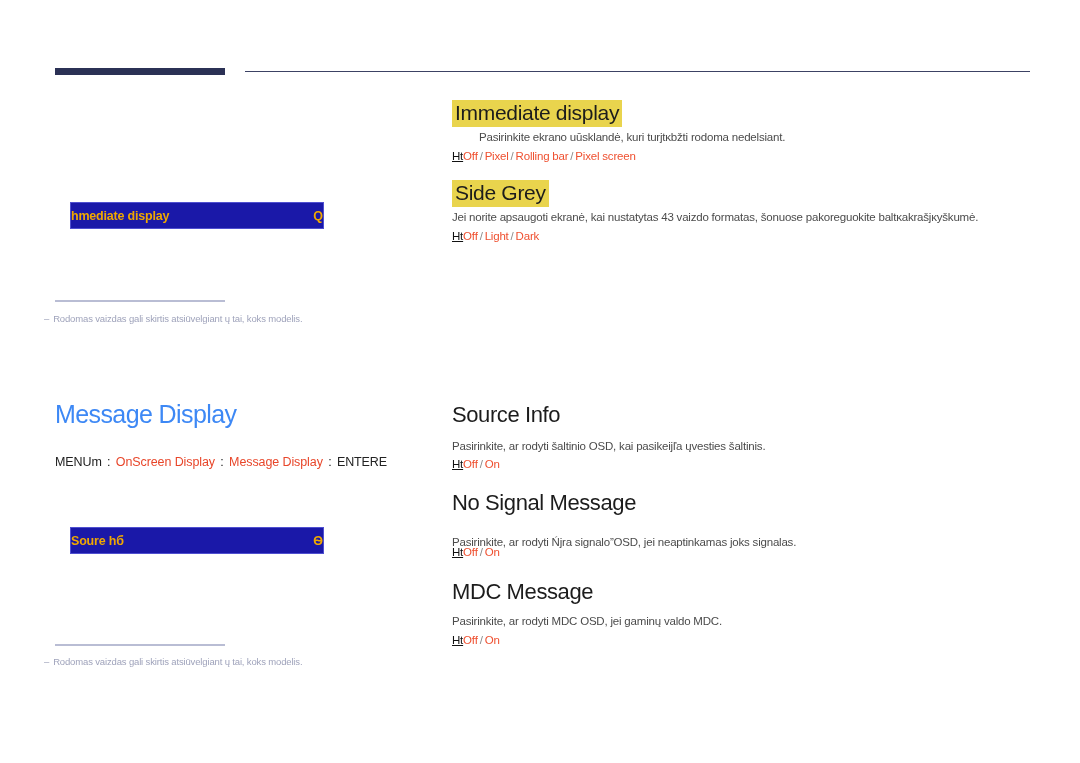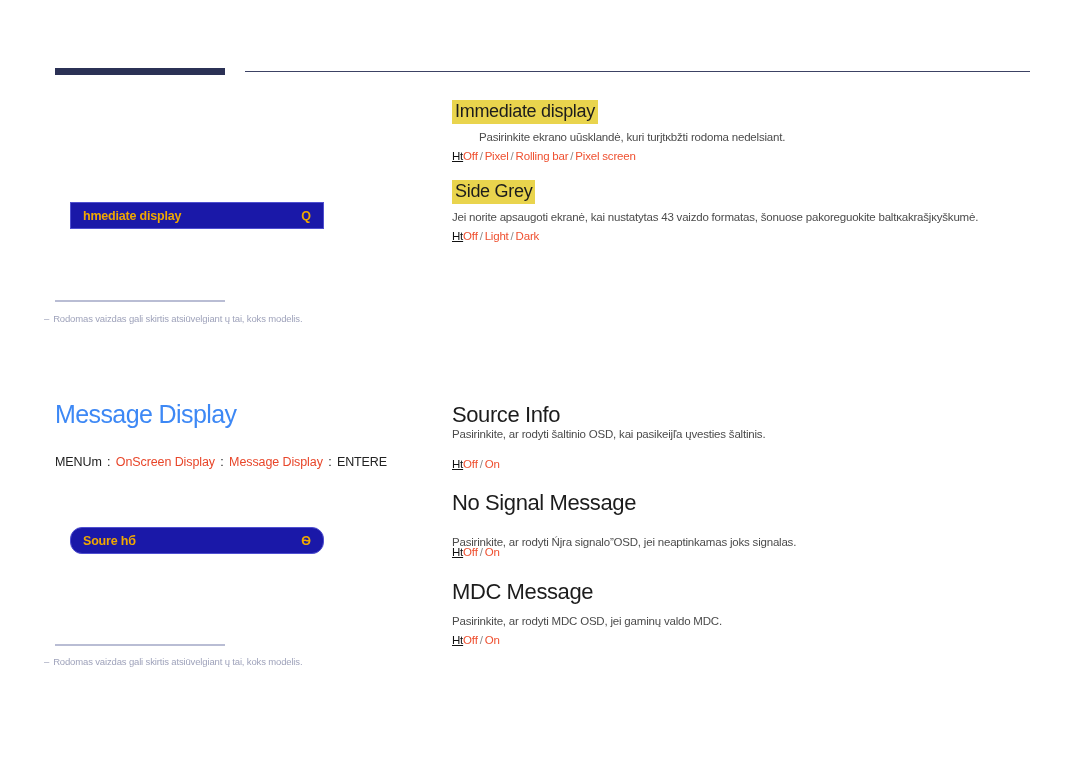--- a/index.html
+++ b/index.html
@@ -39,21 +39,21 @@
   .osd-bar {
     position: absolute;
     background: #1a18a8;
     border: 1px solid #4f4fd0;
     box-sizing: border-box;
     height: 27px;
     width: 254px;
     display: flex;
     align-items: center;
     justify-content: space-between;
-    padding: 0 12px;
+    padding: 0 0;
     box-sizing: border-box;
   }
   .osd-bar .osd-label {
     color: #f0a800;
     font-size: 12.5px;
     font-weight: bold;
     letter-spacing: -0.2px;
     white-space: nowrap;
   }
   .osd-bar .osd-value {
@@ -102,21 +102,21 @@
     color: #e8462a;
   }
   .breadcrumb .crumb-sep {
     color: #222222;
     margin: 0 2px;
   }
 
   
   .item-head-hl {
     position: absolute;
-    font-size: 18px;
+    font-size: 21px;
     color: #1c1c1c;
     background: #e9d44d;
     padding: 1px 3px 2px 3px;
     white-space: nowrap;
     letter-spacing: -0.3px;
   }
   .item-head-plain {
     position: absolute;
     font-size: 22px;
     color: #1c1c1c;
@@ -183,32 +183,32 @@
 <div class="breadcrumb" style="left:55px; top:455px;">
   <span>MENUm</span>
   <span class="crumb-sep">:</span>
   <span class="crumb-hl">OnScreen Display</span>
   <span class="crumb-sep">:</span>
   <span class="crumb-hl">Message Display</span>
   <span class="crumb-sep">:</span>
   <span>ENTERE</span>
 </div>
 
-<div class="osd-bar" style="left:70px; top:527px;border-radius:12px;">
+<div class="osd-bar" style="left:70px; top:527px;">
   <span class="osd-label">Soure hб</span>
   <span class="osd-value">Ѳ</span>
 </div>
 
 <div class="footnote-rule" style="left:55px; top:644px;"></div>
 <div class="footnote-text" style="left:44px; top:656px;">
   <span class="dash">–</span><span>Rodomas vaizdas gali skirtis atsiūvelgiant ų tai, koks modelis.</span>
 </div>
 
 <div class="item-head-plain" style="left:452px; top:402px;">Source Info</div>
-<div class="item-desc" style="left:452px; top:428px;">Pasirinkite, ar rodyti šaltinio OSD, kai pasikeijľa ųvesties šaltinis.</div>
+<div class="item-desc" style="left:452px; top:440px;">Pasirinkite, ar rodyti šaltinio OSD, kai pasikeijľa ųvesties šaltinis.</div>
 <div class="item-opts" style="left:452px; top:458px;">
   <span class="opt-marker">Ht</span><span class="opt">Off</span><span class="opt-sep">/</span><span class="opt">On</span>
 </div>
 
 <div class="item-head-plain" style="left:452px; top:490px;">No Signal Message</div>
 <div class="item-desc" style="left:452px; top:527px;margin-top:9px;">Pasirinkite, ar rodyti Ńjra signalo”OSD, jei neaptinkamas joks signalas.</div>
 <div class="item-opts" style="left:452px; top:546px;">
   <span class="opt-marker">Ht</span><span class="opt">Off</span><span class="opt-sep">/</span><span class="opt">On</span>
 </div>
 

